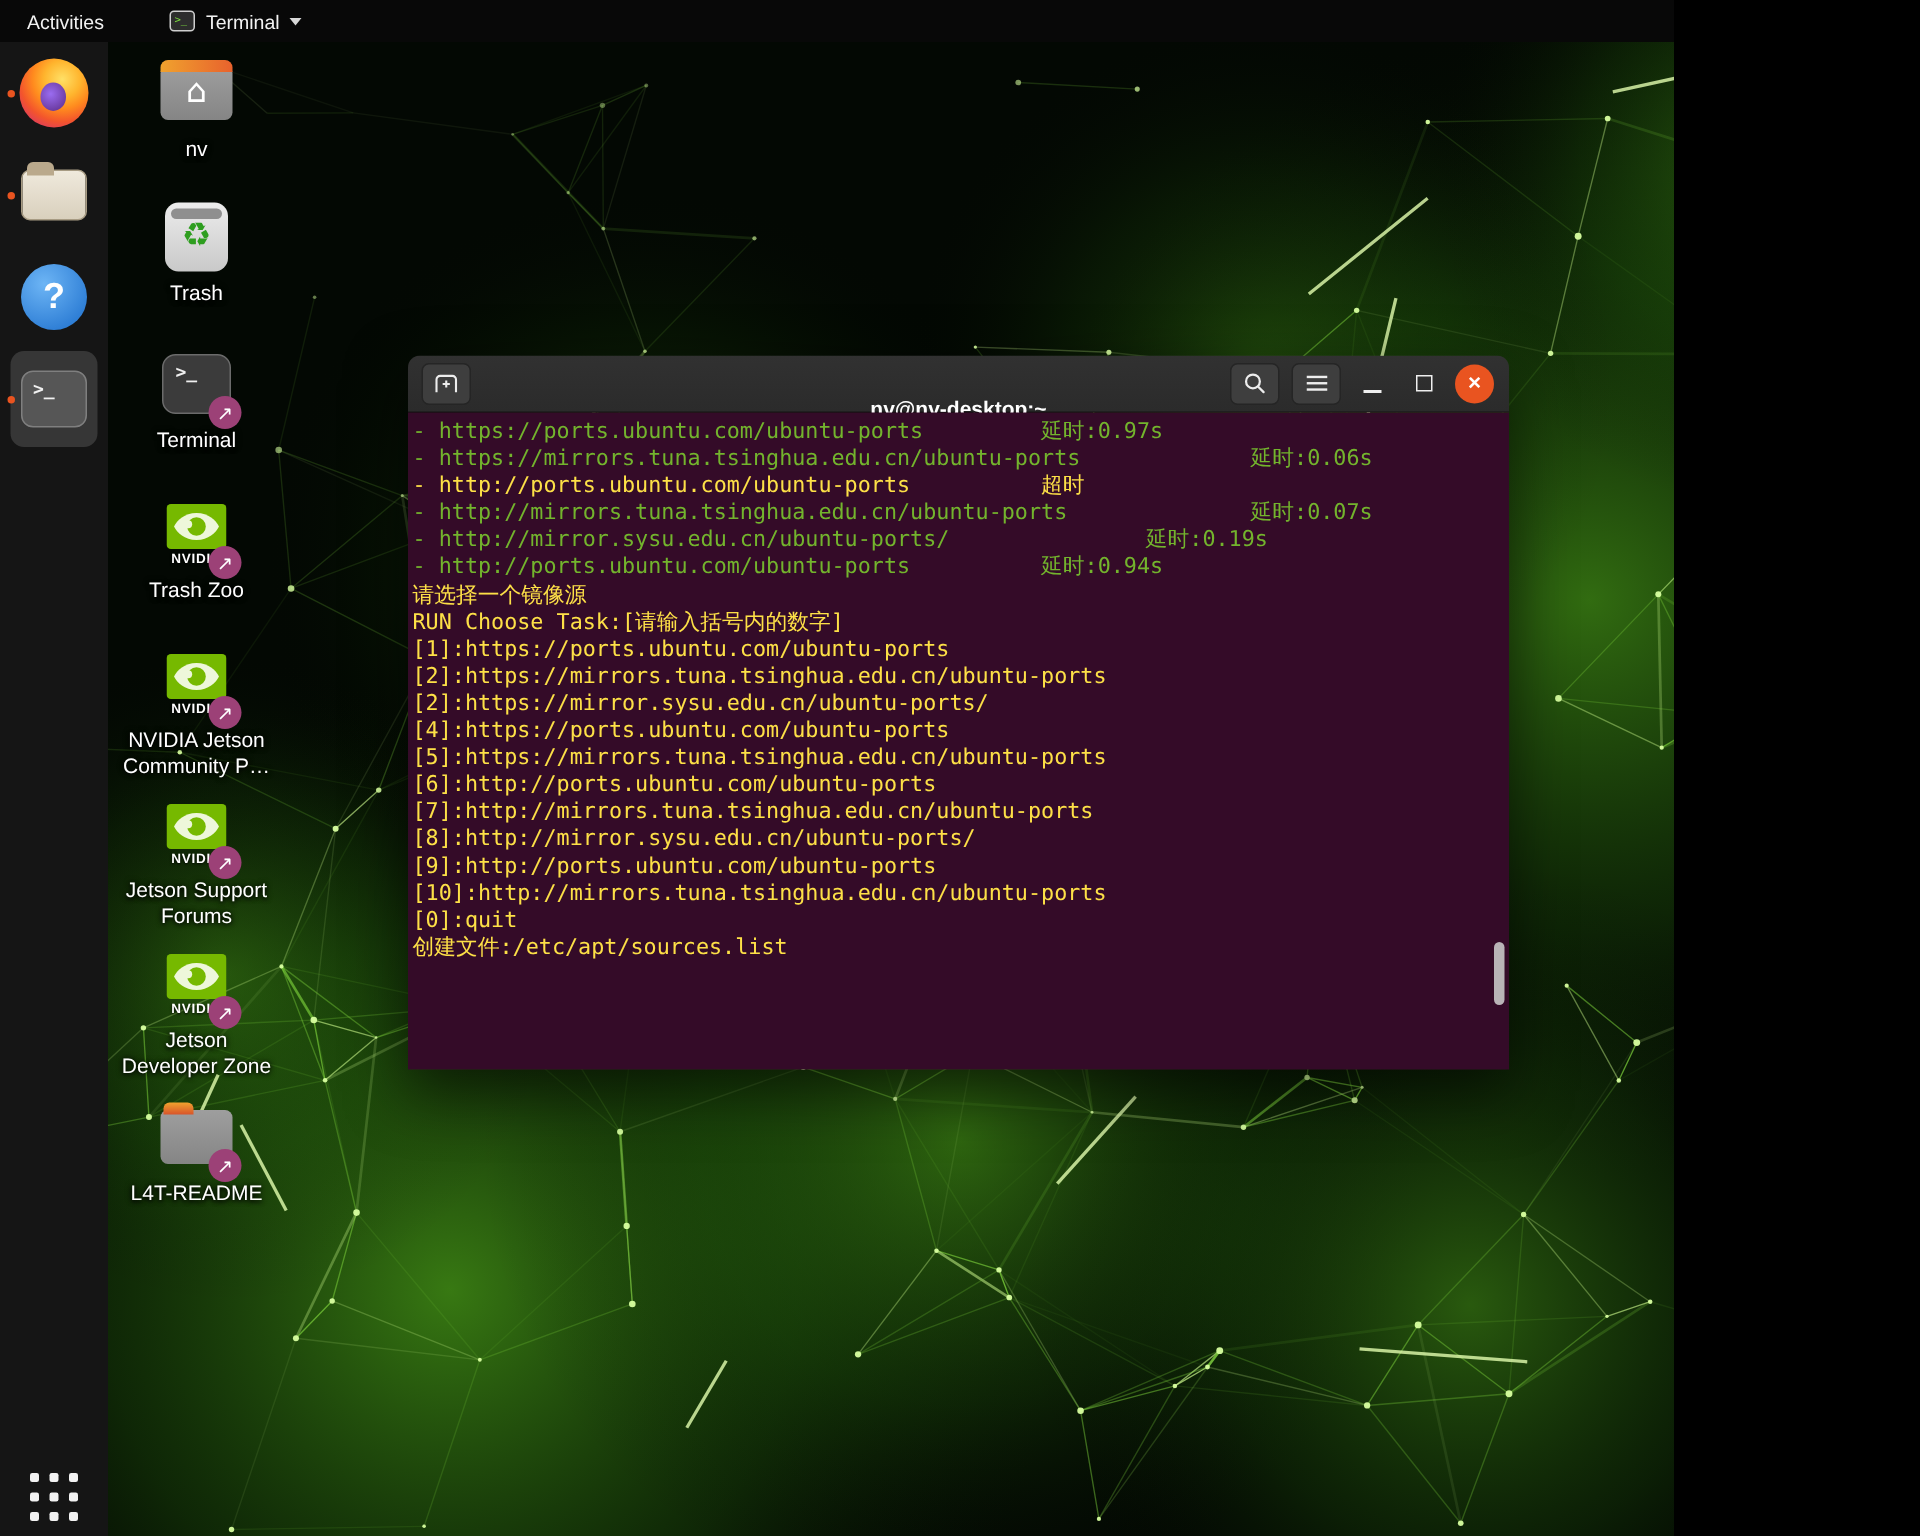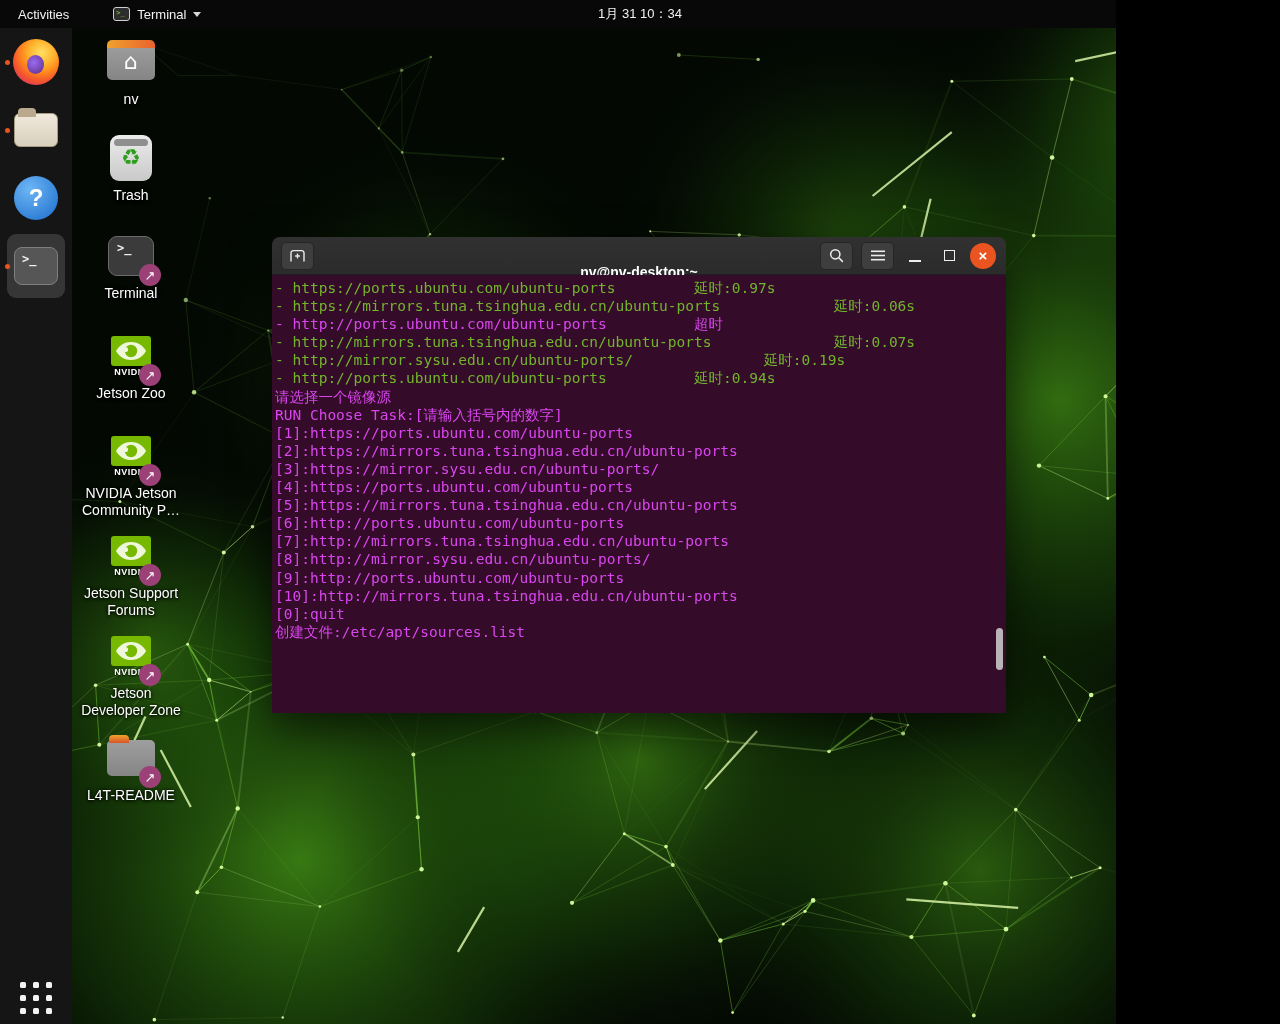--- a/index.html
+++ b/index.html
@@ -76,21 +76,21 @@
   #tb-right { position:absolute; right:10px; display:flex; align-items:center; gap:8px; }
   .plainb { width:26px; height:26px; display:flex; align-items:center; justify-content:center; background:none; border:none; }
   .minbar { width:12px; height:2px; background:#efefef; margin-top:10px; }
   .maxbox { width:11px; height:11px; border:1.5px solid #efefef; }
   #closebtn { width:26px; height:26px; border-radius:50%; background:#e95420; color:#fff; font-size:15px; font-weight:bold;
               display:flex; align-items:center; justify-content:center; border:none; }
   #tcontent { position:relative; height:438px; background:#340b28; overflow:hidden; padding:4px 0 0 3px; }
   .tline { font-family:"DejaVu Sans Mono","Liberation Mono", monospace; font-size:14.5px; line-height:18.1px;
            white-space:pre; letter-spacing:0; }
   .c-green { color:#73b42d;margin-top:46px; }
-  .c-white { color:#d946ef; }
+  .c-white { color:#fde047; }
   #vscroll { position:absolute; right:1px; top:0; bottom:0; width:10px; }
   #vthumb { position:absolute; right:2px; top:353px; width:7px; height:42px; background:#b9b4b7; border-radius:4px; }
 </style>
 </head>
 <body>
 
 <div id="stage">
 
   <svg id="wallpaper" width="1280" height="996">
       <rect x="0" y="0" width="1280" height="996" fill="#030803"></rect>
@@ -565,21 +565,20 @@
       <line x1="930.6363079324365" y1="170.67478435859084" x2="902.6711601797912" y2="287.0347933954595" stroke="#e4ffb0" stroke-width="2.2" opacity="0.8"></line>
     </svg>
 
   <div id="topbar">
     <div id="activities" class="tb-btn">Activities</div>
     <div id="appmenu" class="tb-btn">
       <span class="mini-term">&gt;_</span>
       <span>Terminal</span>
       <span class="chev-dn"></span>
     </div>
-    <div id="clock">1月 31 10：34</div>
     <div id="tray">
       <div id="powermode">
         <svg width="20" height="13" viewBox="0 0 20 13">
           <rect x="0" y="0" width="20" height="13" rx="2" fill="#76b900"></rect>
           <circle cx="10" cy="6.5" r="4.1" fill="#e9f5d2"></circle>
           <circle cx="10" cy="6.5" r="2.3" fill="#76b900"></circle>
           <circle cx="7.6" cy="6.1" r="1.1" fill="#e9f5d2"></circle>
         </svg>
         <span>15W</span>
       </div>
@@ -670,21 +669,21 @@
               <rect x="0" y="0" width="40" height="30" rx="3" fill="#76b900"></rect>
               <path d="M20 6 C12 6 7 11 5 15 C7 19 12 24 20 24 C28 24 33 19 35 15 C33 11 28 6 20 6 Z" fill="#eef7da"></path>
               <circle cx="20" cy="15" r="6.2" fill="#76b900"></circle>
               <circle cx="14.5" cy="13.5" r="2.6" fill="#eef7da"></circle>
             </svg>
             <div class="nv-word">NVIDIA</div>
           </div>
           <div class="badge">↗</div>
         </div>
         <div class="dlabel">
-          <div>Jetson Zoo</div>
+          <div>Trash Zoo</div>
         </div>
       </div>
       <div class="dicon" style="top: 430px;">
         <div class="iconbox">
           <div class="nv-wrap">
             <svg width="40" height="30" viewBox="0 0 40 30">
               <rect x="0" y="0" width="40" height="30" rx="3" fill="#76b900"></rect>
               <path d="M20 6 C12 6 7 11 5 15 C7 19 12 24 20 24 C28 24 33 19 35 15 C33 11 28 6 20 6 Z" fill="#eef7da"></path>
               <circle cx="20" cy="15" r="6.2" fill="#76b900"></circle>
               <circle cx="14.5" cy="13.5" r="2.6" fill="#eef7da"></circle>
@@ -785,21 +784,21 @@
           <div class="tline"><span class="c-green">- https://ports.ubuntu.com/ubuntu-ports         延时:0.97s</span></div>
           <div class="tline"><span class="c-green">- https://mirrors.tuna.tsinghua.edu.cn/ubuntu-ports             延时:0.06s</span></div>
           <div class="tline"><span class="c-white">- http://ports.ubuntu.com/ubuntu-ports          超时</span></div>
           <div class="tline"><span class="c-green">- http://mirrors.tuna.tsinghua.edu.cn/ubuntu-ports              延时:0.07s</span></div>
           <div class="tline"><span class="c-green">- http://mirror.sysu.edu.cn/ubuntu-ports/               延时:0.19s</span></div>
           <div class="tline"><span class="c-green">- http://ports.ubuntu.com/ubuntu-ports          延时:0.94s</span></div>
           <div class="tline"><span class="c-white">请选择一个镜像源</span></div>
           <div class="tline"><span class="c-white">RUN Choose Task:[请输入括号内的数字]</span></div>
           <div class="tline"><span class="c-white">[1]:https://ports.ubuntu.com/ubuntu-ports</span></div>
           <div class="tline"><span class="c-white">[2]:https://mirrors.tuna.tsinghua.edu.cn/ubuntu-ports</span></div>
-          <div class="tline"><span class="c-white">[3]:https://mirror.sysu.edu.cn/ubuntu-ports/</span></div>
+          <div class="tline"><span class="c-white">[2]:https://mirror.sysu.edu.cn/ubuntu-ports/</span></div>
           <div class="tline"><span class="c-white">[4]:https://ports.ubuntu.com/ubuntu-ports</span></div>
           <div class="tline"><span class="c-white">[5]:https://mirrors.tuna.tsinghua.edu.cn/ubuntu-ports</span></div>
           <div class="tline"><span class="c-white">[6]:http://ports.ubuntu.com/ubuntu-ports</span></div>
           <div class="tline"><span class="c-white">[7]:http://mirrors.tuna.tsinghua.edu.cn/ubuntu-ports</span></div>
           <div class="tline"><span class="c-white">[8]:http://mirror.sysu.edu.cn/ubuntu-ports/</span></div>
           <div class="tline"><span class="c-white">[9]:http://ports.ubuntu.com/ubuntu-ports</span></div>
           <div class="tline"><span class="c-white">[10]:http://mirrors.tuna.tsinghua.edu.cn/ubuntu-ports</span></div>
           <div class="tline"><span class="c-white">[0]:quit</span></div>
           <div class="tline"><span class="c-white">创建文件:/etc/apt/sources.list</span></div>
         </div>

